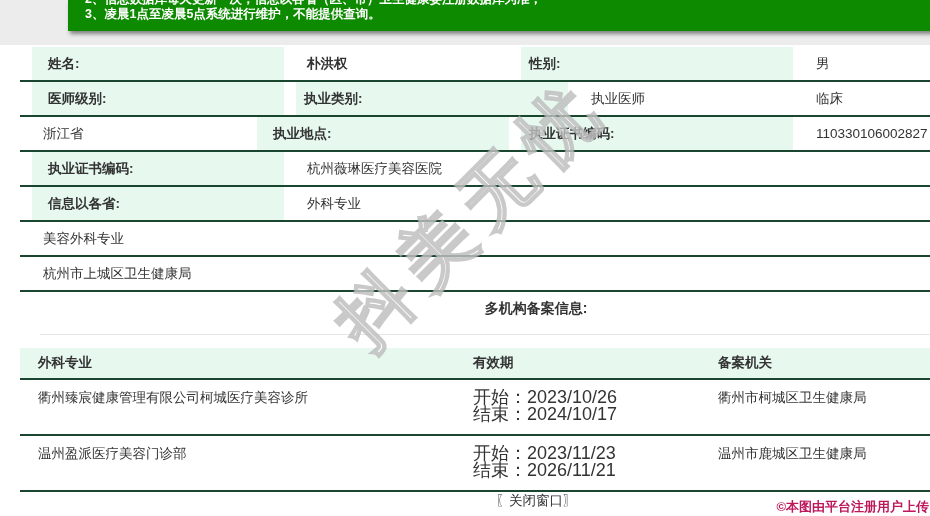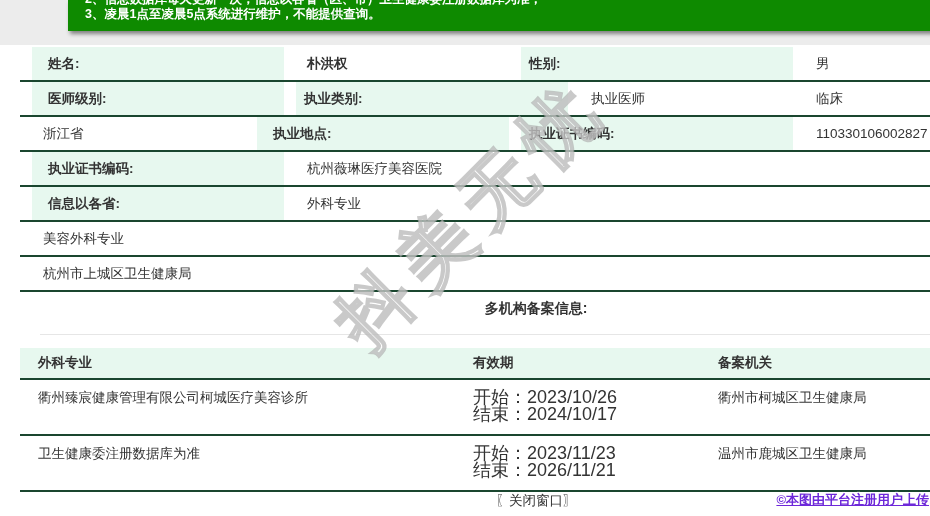--- a/index.html
+++ b/index.html
@@ -53,25 +53,24 @@
   .watermark{
     position:absolute;left:170px;top:162px;width:610px;height:110px;
     text-align:center;transform:rotate(-45deg);
     font-size:72px;font-weight:bold;letter-spacing:14px;line-height:100px;
     color:rgba(255,255,255,0.55);
     -webkit-text-stroke:2px rgba(172,172,172,0.65);
     z-index:50;pointer-events:none;white-space:nowrap;
   }
   
   .stamp{
-    position:absolute;right:1px;bottom:7px;z-index:60;
-    font-size:13px;font-weight:bold;color:#6d28d9;
+    position:absolute;right:1px;bottom:0;z-index:60;
+    font-size:13px;font-weight:bold;color:#be185d;
     text-shadow:-1px -1px 0 #fff,1px -1px 0 #fff,-1px 1px 0 #fff,1px 1px 0 #fff,
                 -1px 0 0 #fff,1px 0 0 #fff,0 -1px 0 #fff,0 1px 0 #fff;
-    text-decoration:underline;
   }
 </style>
 </head>
 <body>
 
 <div class="topstrip"></div>
 
 <div class="banner">
   <div class="banner-inner">
     <div>2、信息数据库每天更新一次，信息以各省（区、市）卫生健康委注册数据库为准；</div>
@@ -125,21 +124,21 @@
   </div>
   <div class="lrow">
     <div class="lcell">衢州臻宸健康管理有限公司柯城医疗美容诊所</div>
     <div class="lcell dates">
       <div>开始：2023/10/26</div>
       <div>结束：2024/10/17</div>
     </div>
     <div class="lcell">衢州市柯城区卫生健康局</div>
   </div>
   <div class="lrow">
-    <div class="lcell">卫生健康委注册数据库为准</div>
+    <div class="lcell">温州盈派医疗美容门诊部</div>
     <div class="lcell dates">
       <div>开始：2023/11/23</div>
       <div>结束：2026/11/21</div>
     </div>
     <div class="lcell">温州市鹿城区卫生健康局</div>
   </div>
 </div>
 
 <div class="closewrap">
   <span>〖关闭窗口〗</span>

